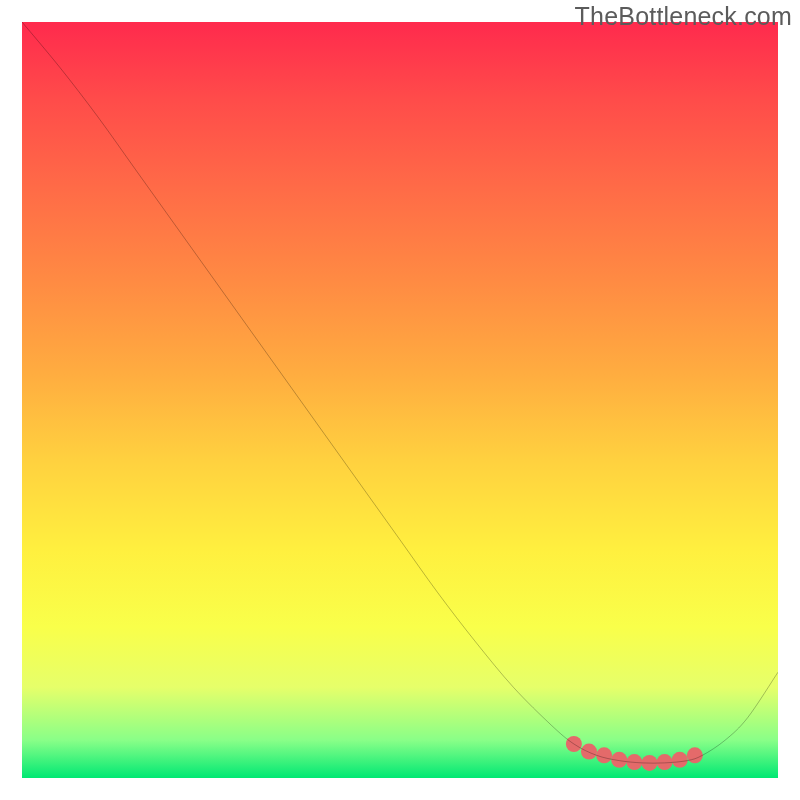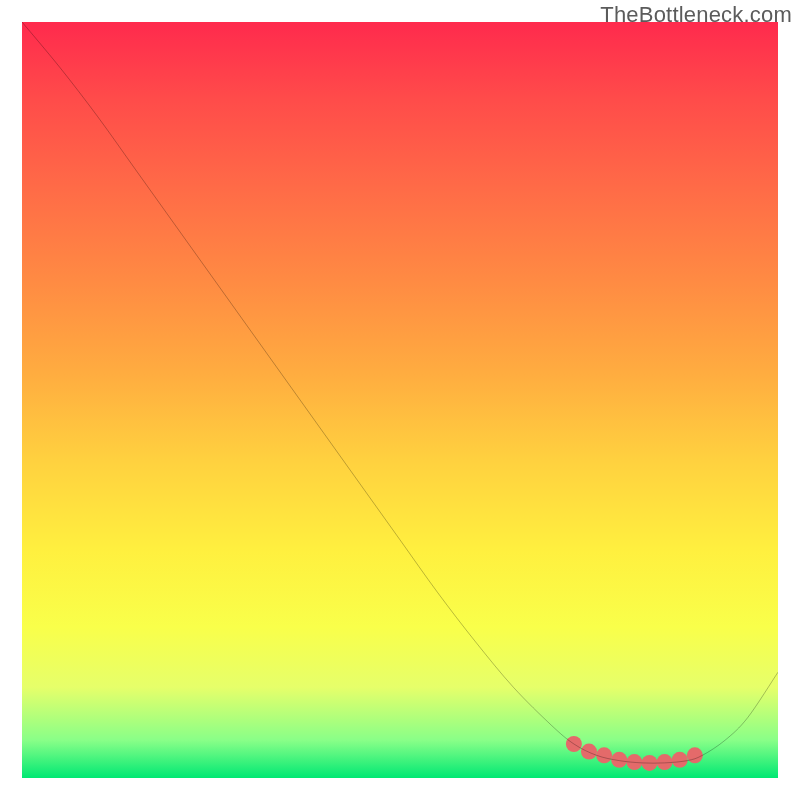--- a/index.html
+++ b/index.html
@@ -14,21 +14,21 @@
   .stage {
     position: relative;
     width: 800px;
     height: 800px;
   }
   .watermark {
     position: absolute;
     top: 2px;
     right: 8px;
     color: #5b5b5b;
-    font-size: 22px;
+    font-size: 25px;
     font-weight: 500;
     letter-spacing: 0.2px;
     z-index: 4;
   }
   .plot {
     position: absolute;
     left: 22px;
     top: 22px;
     width: 756px;
     height: 756px;

